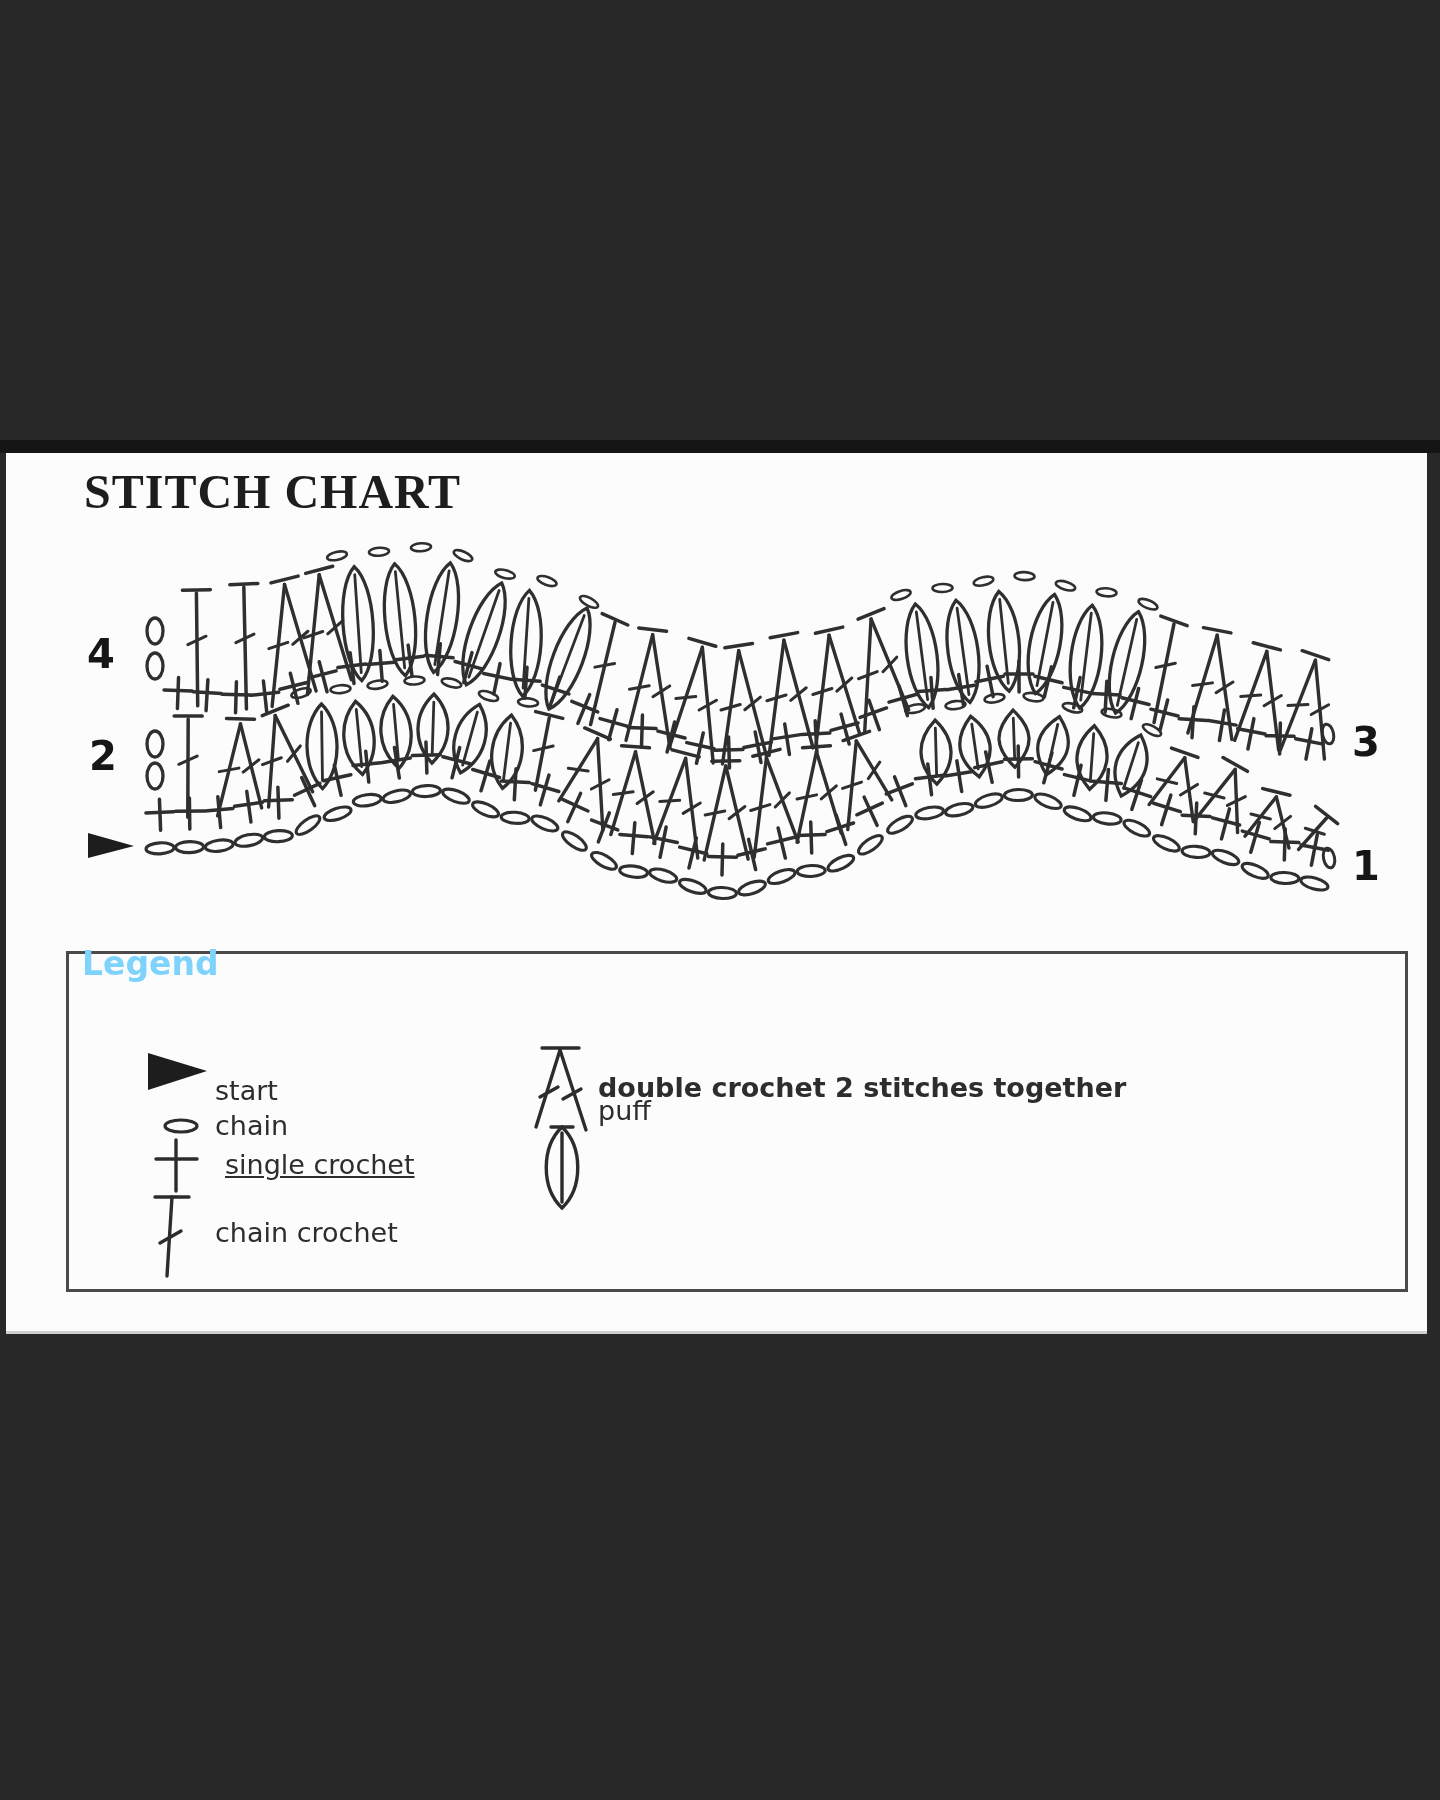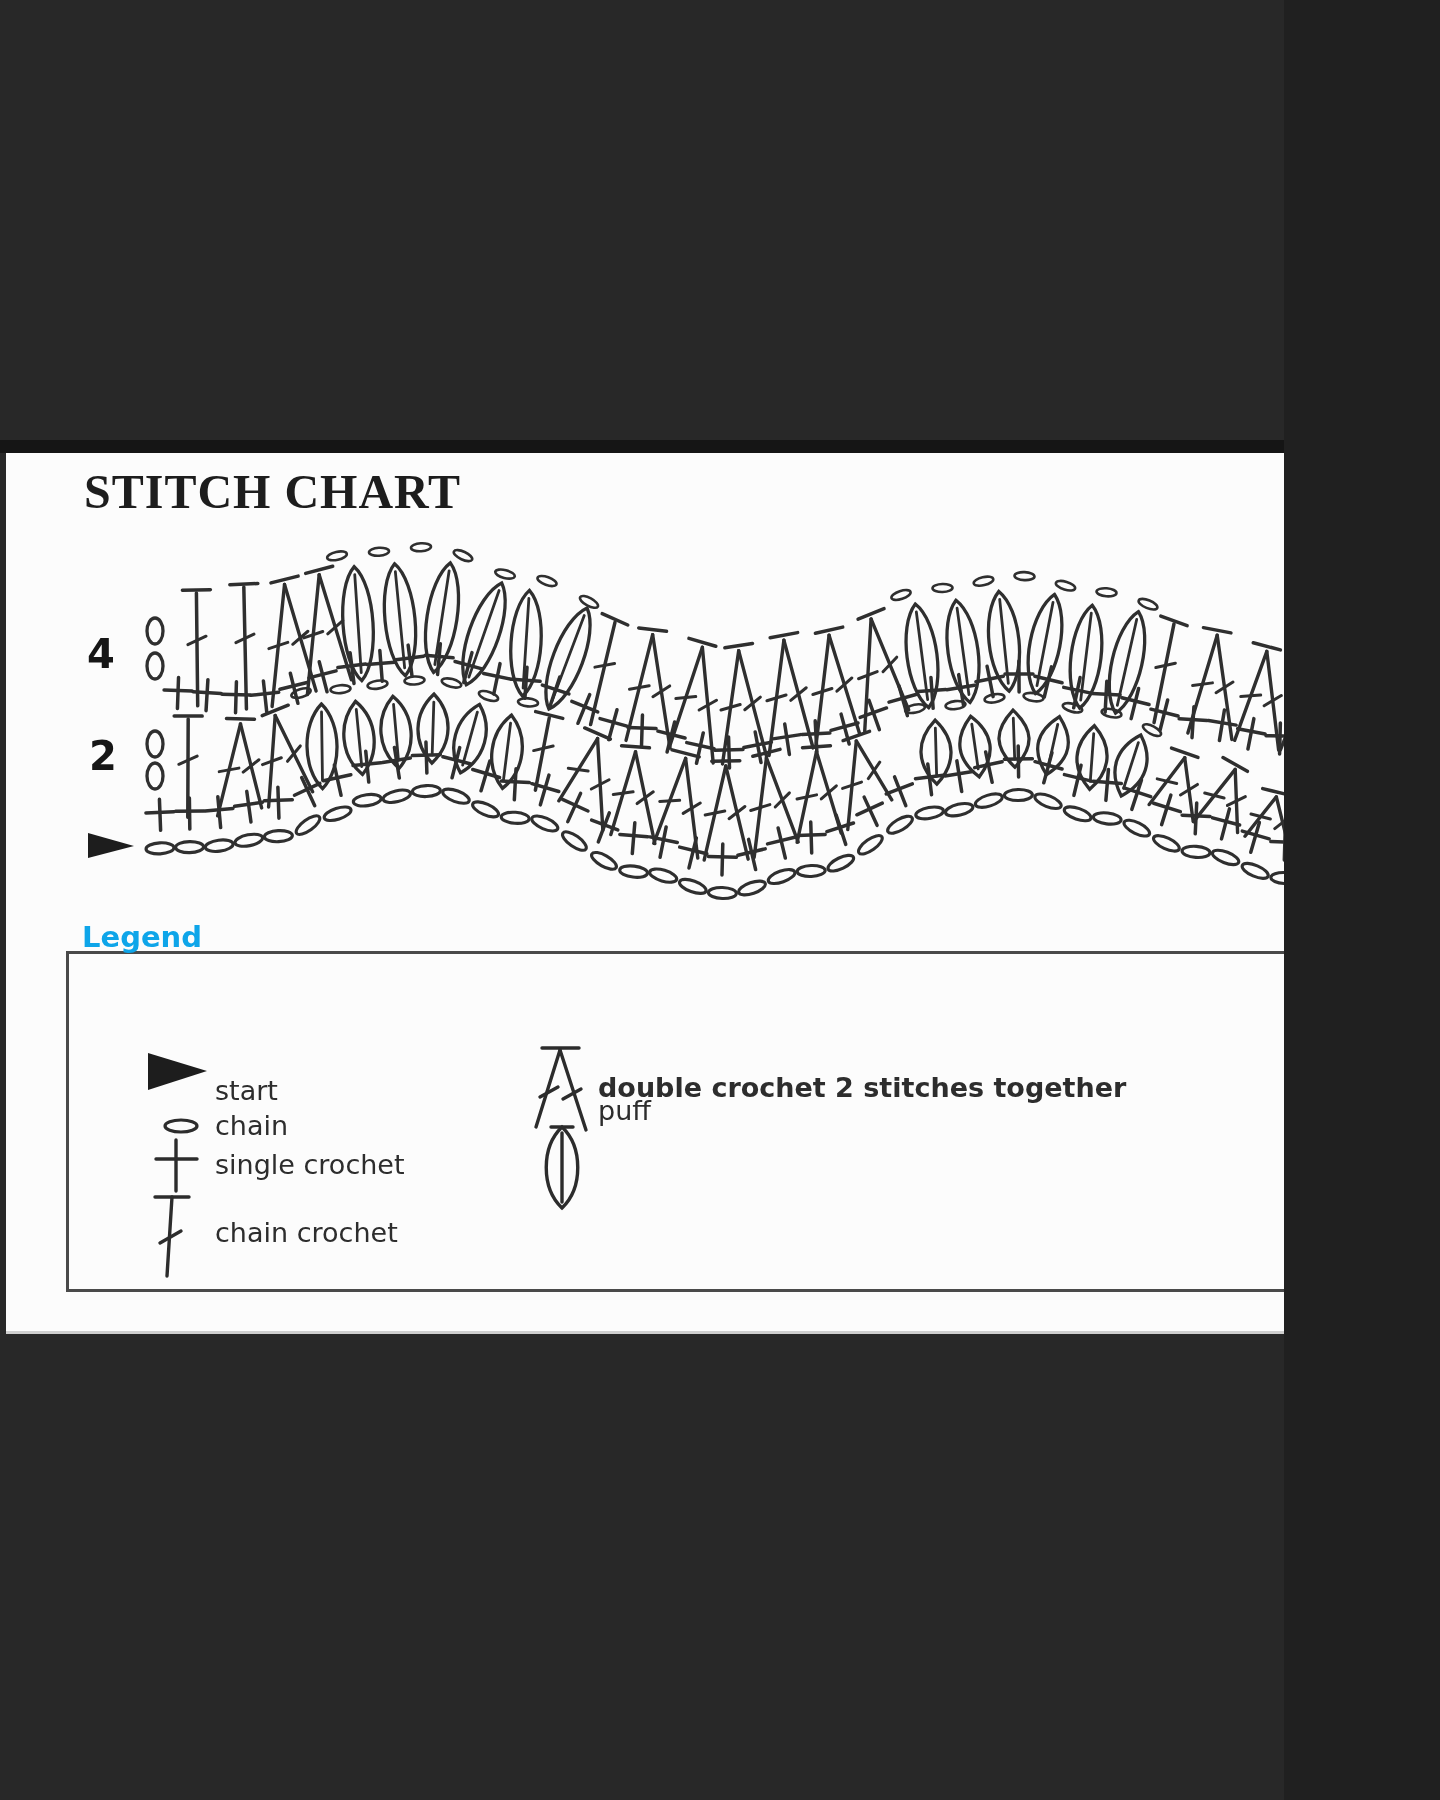--- a/index.html
+++ b/index.html
@@ -1,27 +1,27 @@
 <!DOCTYPE html>
 <html><head>
 <meta charset="utf-8">
 <style>
   html,body{margin:0;padding:0;background:#202020;}
-  .screen{position:relative;width:1284px;height:1800px;background:#282828;overflow:hidden;
+  .screen{position:relative;width:1440px;height:1800px;background:#282828;overflow:hidden;
           font-family:"DejaVu Sans","Liberation Sans",sans-serif;}
   .top-black-strip{position:absolute;left:0;top:440px;width:1440px;height:13px;background:#151515;}
   .panel{position:absolute;left:6px;top:453px;width:1421px;height:878px;background:#fcfcfc;
          border-bottom:3px solid #cfcfcf;}
   .page-title{position:absolute;left:84px;top:464px;font-family:"Liberation Serif","DejaVu Serif",serif;
               font-size:48px;font-weight:600;letter-spacing:1px;color:#1d1d1d;}
   .rownum{position:absolute;width:44px;text-align:center;font-size:40px;font-weight:bold;color:#161616;}
   #overlay{position:absolute;left:0;top:0;width:1440px;height:1800px;pointer-events:none;}
   .legend-box{position:absolute;left:66px;top:951px;width:1336px;height:335px;background:#fcfcfc;
               border:3px solid #4a4a4a;}
-  .legend-title{position:absolute;left:82px;top:920px;font-size:29px;font-weight:bold;color:#0ea5e9;}
+  .legend-title{position:absolute;left:82px;top:944px;font-size:33px;font-weight:bold;color:#7dd3fc;}
   .legend-label{position:absolute;font-size:27px;color:#2d2d2d;line-height:30px;}
   .lsym{position:absolute;}
   .lsym line,.lsym path{stroke:#2c2c2c;stroke-width:3.4;fill:none;stroke-linecap:round;}
   .lsym ellipse{stroke:#2c2c2c;stroke-width:3.2;fill:none;}
 </style>
 </head>
 <body>
 
 <div class="screen">
 
@@ -46,21 +46,21 @@
 
   <svg class="lsym" style="left:159px;top:1116px;" width="46" height="22">
     <ellipse cx="22" cy="10" rx="16" ry="6"></ellipse>
   </svg>
   <div class="legend-label" style="left:215px;top:1111px;">chain</div>
 
   <svg class="lsym" style="left:151px;top:1137px;" width="52" height="58">
     <line x1="25" y1="3" x2="25" y2="54"></line>
     <line x1="5" y1="22" x2="46" y2="22"></line>
   </svg>
-  <div class="legend-label" style="left:215px;top:1150px;">single crochet</div>
+  <div class="legend-label" style="left:225px;top:1150px;text-decoration:underline;">single crochet</div>
 
   <svg class="lsym" style="left:148px;top:1193px;" width="46" height="88">
     <line x1="7" y1="4" x2="41" y2="4"></line>
     <line x1="24" y1="4" x2="19" y2="83"></line>
     <line x1="12" y1="50" x2="33" y2="38"></line>
   </svg>
   <div class="legend-label" style="left:215px;top:1218px;">chain crochet</div>
 
   <svg class="lsym" style="left:530px;top:1042px;" width="62" height="92">
     <line x1="12" y1="6" x2="49" y2="6"></line>

